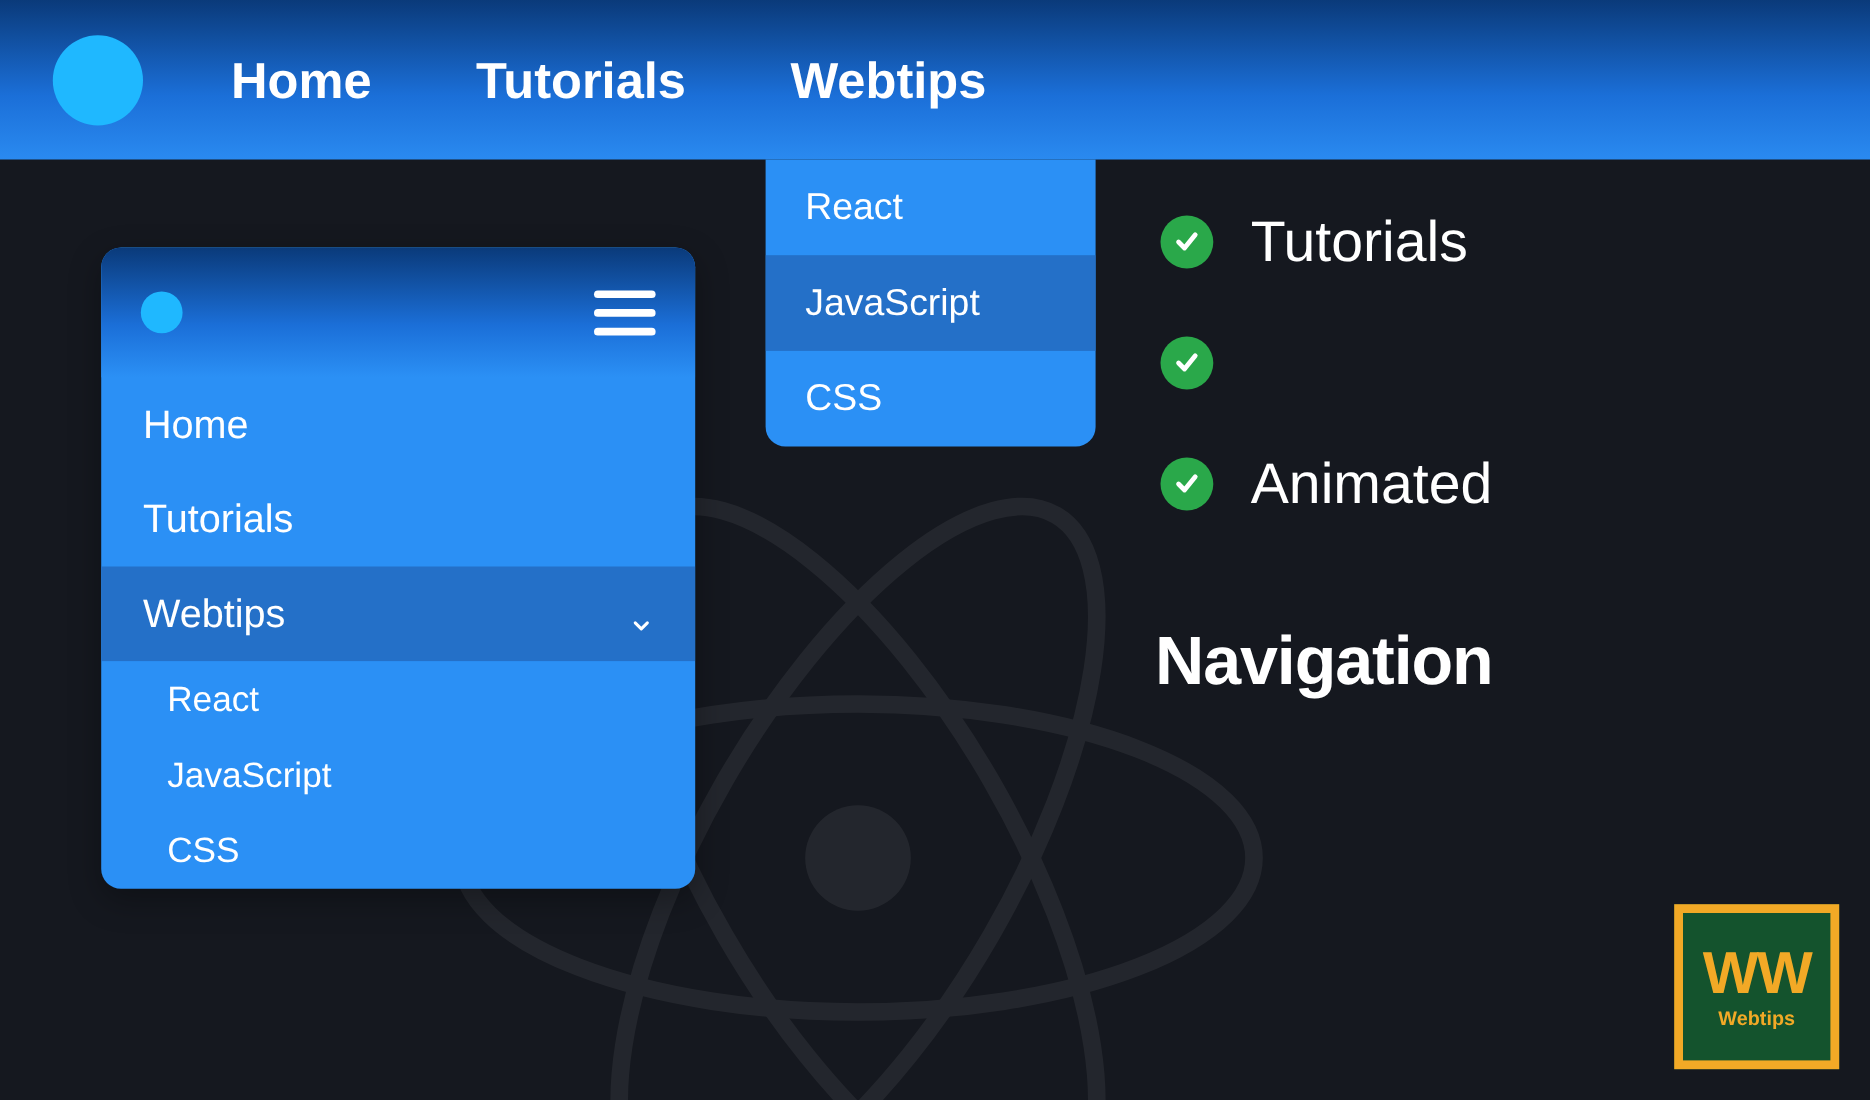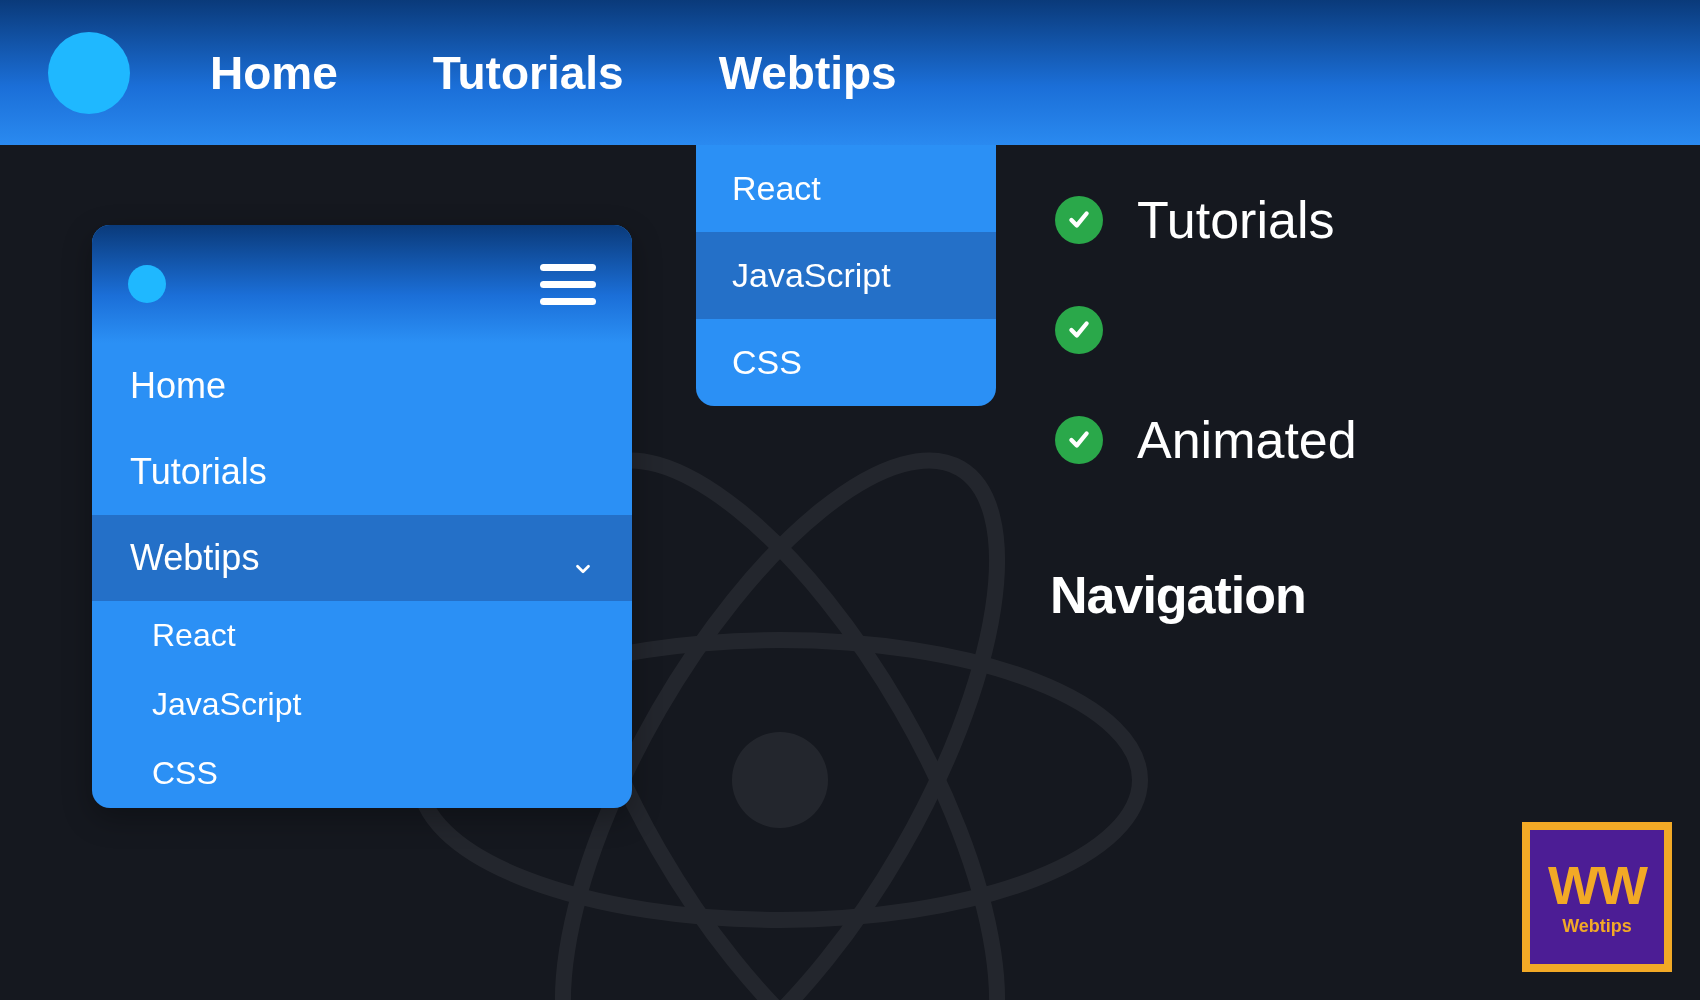--- a/index.html
+++ b/index.html
@@ -157,35 +157,35 @@
     color: #fff;
     font-size: 52px;
     font-weight: 500;
   }
 
   .headline {
     position: absolute;
     left: 1050px;
     top: 565px;
     color: #fff;
-    font-size: 52px;
+    font-size: 62px;
     font-weight: 800;
     line-height: 1.18;
     letter-spacing: -1px;
   }
 
   
   .badge {
     position: absolute;
     right: 28px;
     bottom: 28px;
     width: 150px;
     height: 150px;
     border: 8px solid #f2a926;
-    background: #4c1d95;
+    background: #14532d;
     display: flex;
     flex-direction: column;
     align-items: center;
     justify-content: center;
     gap: 4px;
   }
   .badge-logo {
     color: #f2a926;
     font-size: 54px;
     font-weight: 800;

